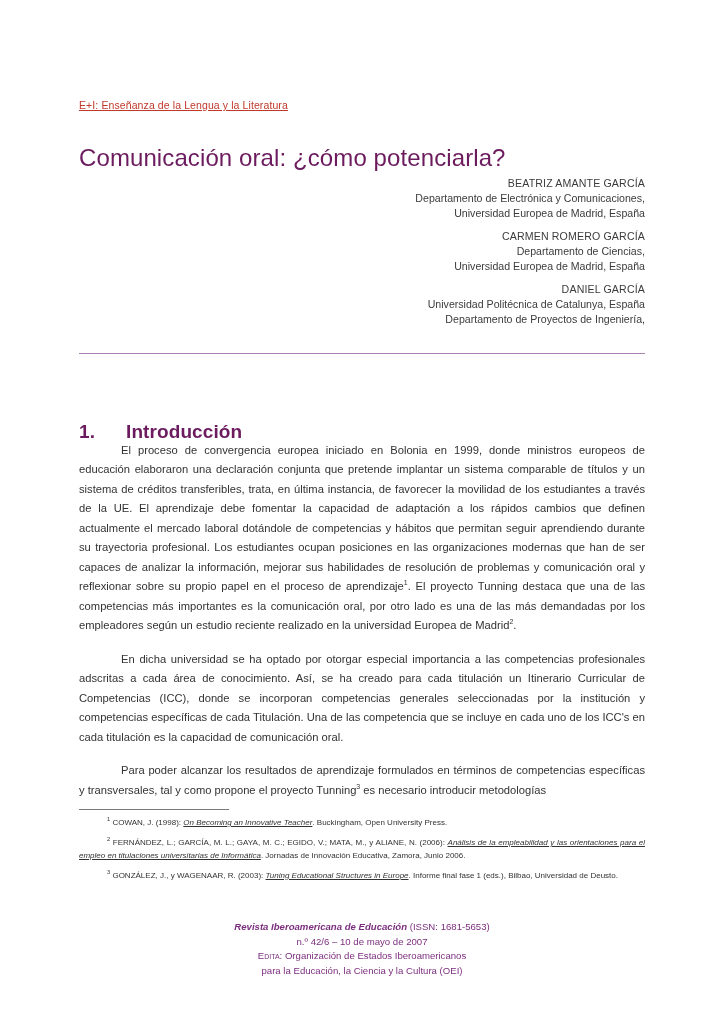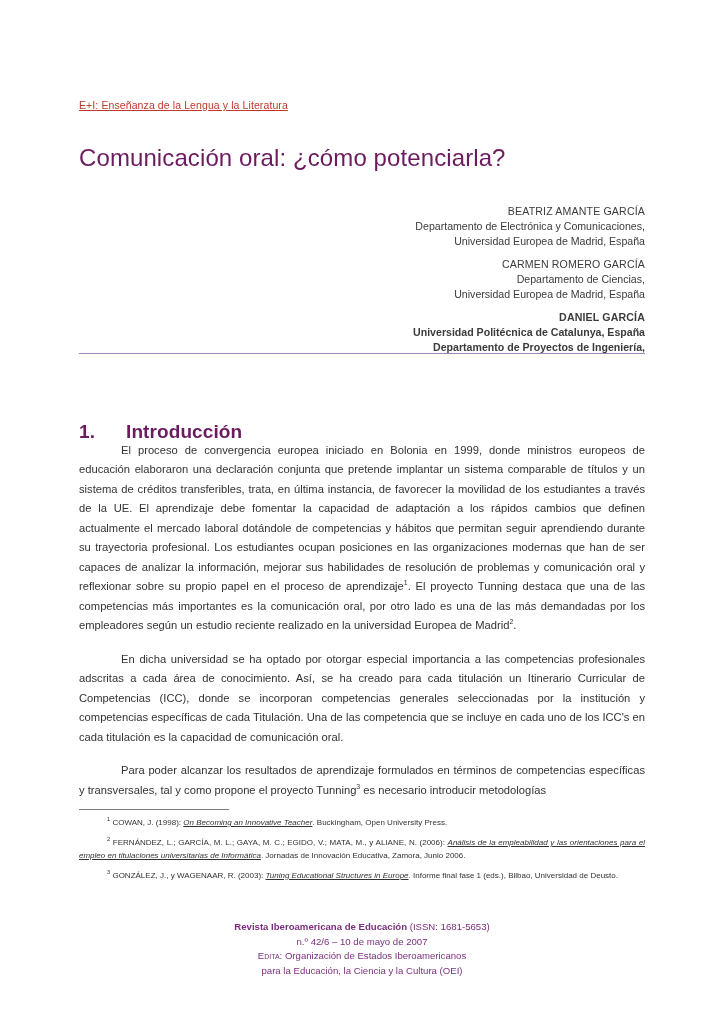--- a/index.html
+++ b/index.html
@@ -50,28 +50,28 @@
     color: #6B1B5E;
     letter-spacing: 0.1px;
     line-height: 1.15;
   }
 
   
   .authors {
     position: absolute;
     left: 240px;
     right: 79px;
-    top: 204px;
+    top: 176px;
     text-align: right;
     font-size: 10.6px;
     color: #3b3b3b;
     line-height: 1.42;
   }
   .author-group { margin-bottom: 8px; }
-  .author-group:last-child { margin-bottom: 0; font-weight: bold; }
+  .author-group:last-child { margin-bottom: 0; }
   .author-name {
     display: block;
     letter-spacing: 0.15px;
   }
   .author-affil {
     display: block;
   }
 
   
   .rule-top {
@@ -156,20 +156,21 @@
     position: absolute;
     left: 79px;
     right: 79px;
     top: 920px;
     text-align: center;
     color: #7B2E7E;
     font-size: 9.6px;
     line-height: 1.52;
   }
   .footer-journal {
+    font-style: italic;
     font-weight: bold;
   }
   .footer-issn { font-weight: normal; font-style: normal; }
   .footer-line { display: block; }
   .smallcaps { font-variant: small-caps; }
 </style>
 </head>
 <body>
 
 <div class="page">

